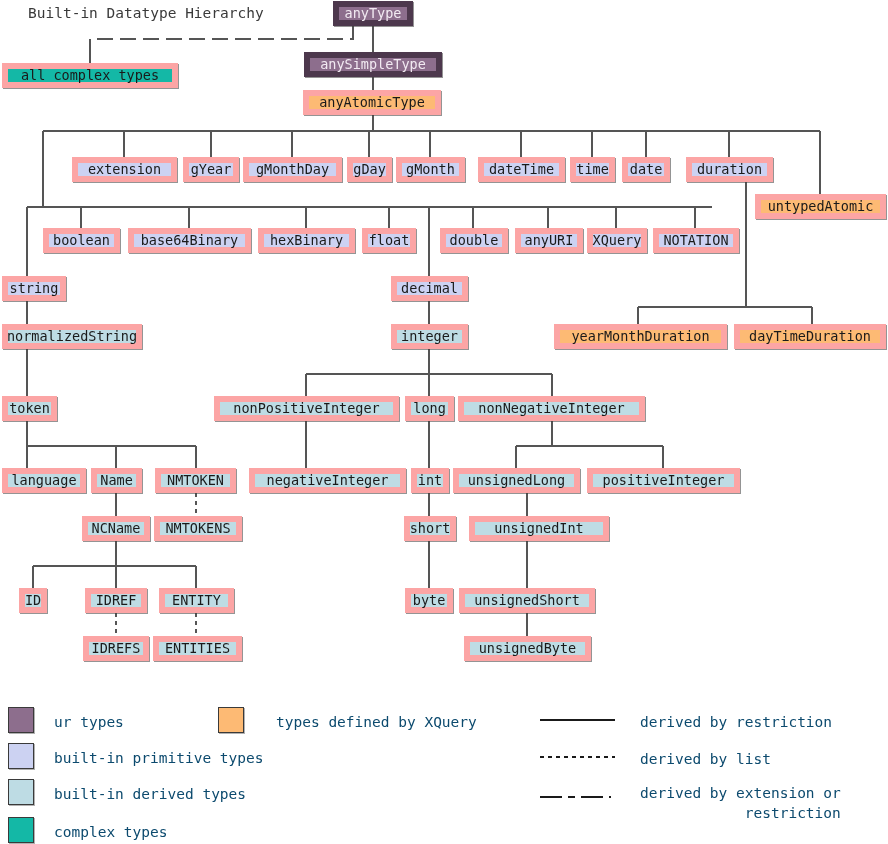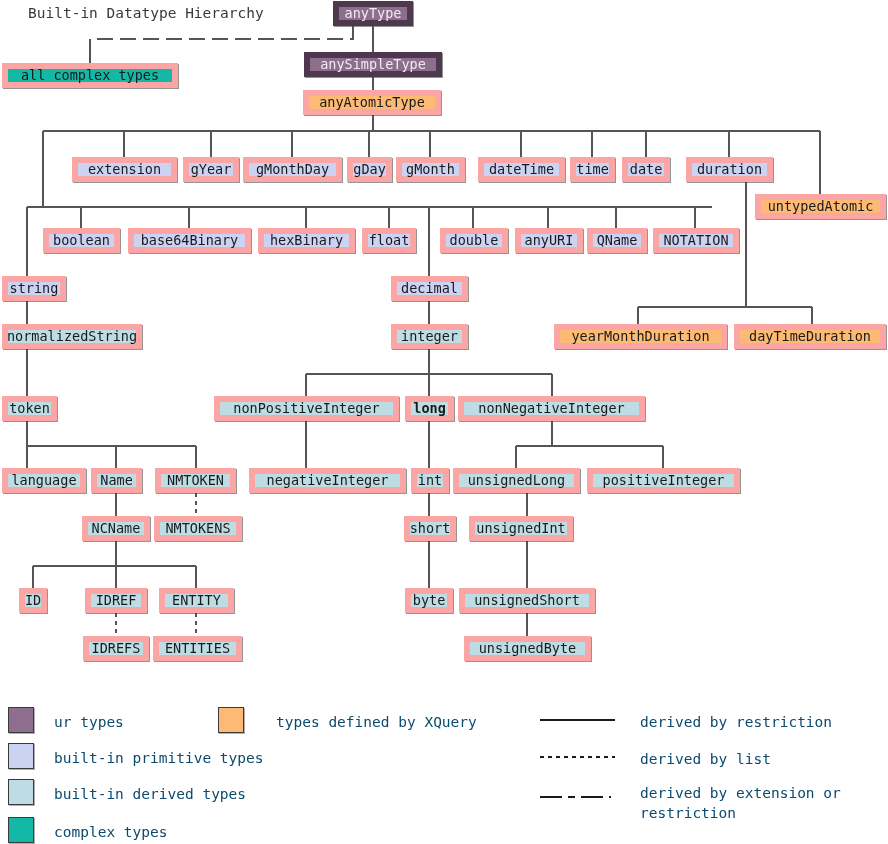--- a/index.html
+++ b/index.html
@@ -12,20 +12,21 @@
     height: 844px;
     font-family: "DejaVu Sans Mono", "Liberation Mono", monospace;
     position: relative;
     overflow: hidden;
   }
   #stage {
     position: absolute;
     left: 0; top: 0;
     width: 888px;
     height: 844px;
+    text-align: right;
   }
   #wires {
     position: absolute;
     left: 0; top: 0;
     width: 888px;
     height: 844px;
     pointer-events: none;
   }
   .node {
     position: absolute;
@@ -197,43 +198,43 @@
       <div class="node prim" style="left: 570px; top: 157px; width: 45px;">time</div>
       <div class="node prim" style="left: 622px; top: 157px; width: 48px;">date</div>
       <div class="node prim" style="left: 686px; top: 157px; width: 87px;">duration</div>
       <div class="node xquery" style="left: 755px; top: 194px; width: 131px;">untypedAtomic</div>
       <div class="node prim" style="left: 43px; top: 228px; width: 77px;">boolean</div>
       <div class="node prim" style="left: 128px; top: 228px; width: 123px;">base64Binary</div>
       <div class="node prim" style="left: 258px; top: 228px; width: 97px;">hexBinary</div>
       <div class="node prim" style="left: 362px; top: 228px; width: 54px;">float</div>
       <div class="node prim" style="left: 440px; top: 228px; width: 68px;">double</div>
       <div class="node prim" style="left: 515px; top: 228px; width: 68px;">anyURI</div>
-      <div class="node prim" style="left: 587px; top: 228px; width: 60px;">QName</div>
+      <div class="node prim" style="left: 587px; top: 228px; width: 60px;">XQuery</div>
       <div class="node prim" style="left: 653px; top: 228px; width: 86px;">NOTATION</div>
       <div class="node prim" style="left: 2px; top: 276px; width: 64px;">string</div>
       <div class="node prim" style="left: 391px; top: 276px; width: 77px;">decimal</div>
       <div class="node deriv" style="left: 2px; top: 324px; width: 140px;">normalizedString</div>
       <div class="node deriv" style="left: 391px; top: 324px; width: 77px;">integer</div>
       <div class="node xquery" style="left: 554px; top: 324px; width: 173px;">yearMonthDuration</div>
       <div class="node xquery" style="left: 734px; top: 324px; width: 152px;">dayTimeDuration</div>
       <div class="node deriv" style="left: 2px; top: 396px; width: 55px;">token</div>
       <div class="node deriv" style="left: 214px; top: 396px; width: 185px;">nonPositiveInteger</div>
-      <div class="node deriv" style="left: 405px; top: 396px; width: 49px; font-weight: bold;">long</div>
+      <div class="node deriv" style="left: 405px; top: 396px; width: 49px;">long</div>
       <div class="node deriv" style="left: 458px; top: 396px; width: 187px;">nonNegativeInteger</div>
       <div class="node deriv" style="left: 2px; top: 468px; width: 84px;">language</div>
       <div class="node deriv" style="left: 91px; top: 468px; width: 51px;">Name</div>
       <div class="node deriv" style="left: 155px; top: 468px; width: 81px;">NMTOKEN</div>
       <div class="node deriv" style="left: 249px; top: 468px; width: 157px;">negativeInteger</div>
       <div class="node deriv" style="left: 411px; top: 468px; width: 38px;">int</div>
       <div class="node deriv" style="left: 453px; top: 468px; width: 127px;">unsignedLong</div>
       <div class="node deriv" style="left: 587px; top: 468px; width: 153px;">positiveInteger</div>
       <div class="node deriv" style="left: 82px; top: 516px; width: 68px;">NCName</div>
       <div class="node deriv" style="left: 154px; top: 516px; width: 88px;">NMTOKENS</div>
       <div class="node deriv" style="left: 404px; top: 516px; width: 52px;">short</div>
-      <div class="node deriv" style="left: 469px; top: 516px; width: 104px;">unsignedInt</div>
+      <div class="node deriv" style="left: 469px; top: 516px; width: 140px;">unsignedInt</div>
       <div class="node deriv" style="left: 19px; top: 588px; width: 28px;">ID</div>
       <div class="node deriv" style="left: 85px; top: 588px; width: 62px;">IDREF</div>
       <div class="node deriv" style="left: 159px; top: 588px; width: 75px;">ENTITY</div>
       <div class="node deriv" style="left: 405px; top: 588px; width: 48px;">byte</div>
       <div class="node deriv" style="left: 459px; top: 588px; width: 136px;">unsignedShort</div>
       <div class="node deriv" style="left: 83px; top: 636px; width: 66px;">IDREFS</div>
       <div class="node deriv" style="left: 153px; top: 636px; width: 89px;">ENTITIES</div>
       <div class="node deriv" style="left: 464px; top: 636px; width: 127px;">unsignedByte</div>
     </div>
 

